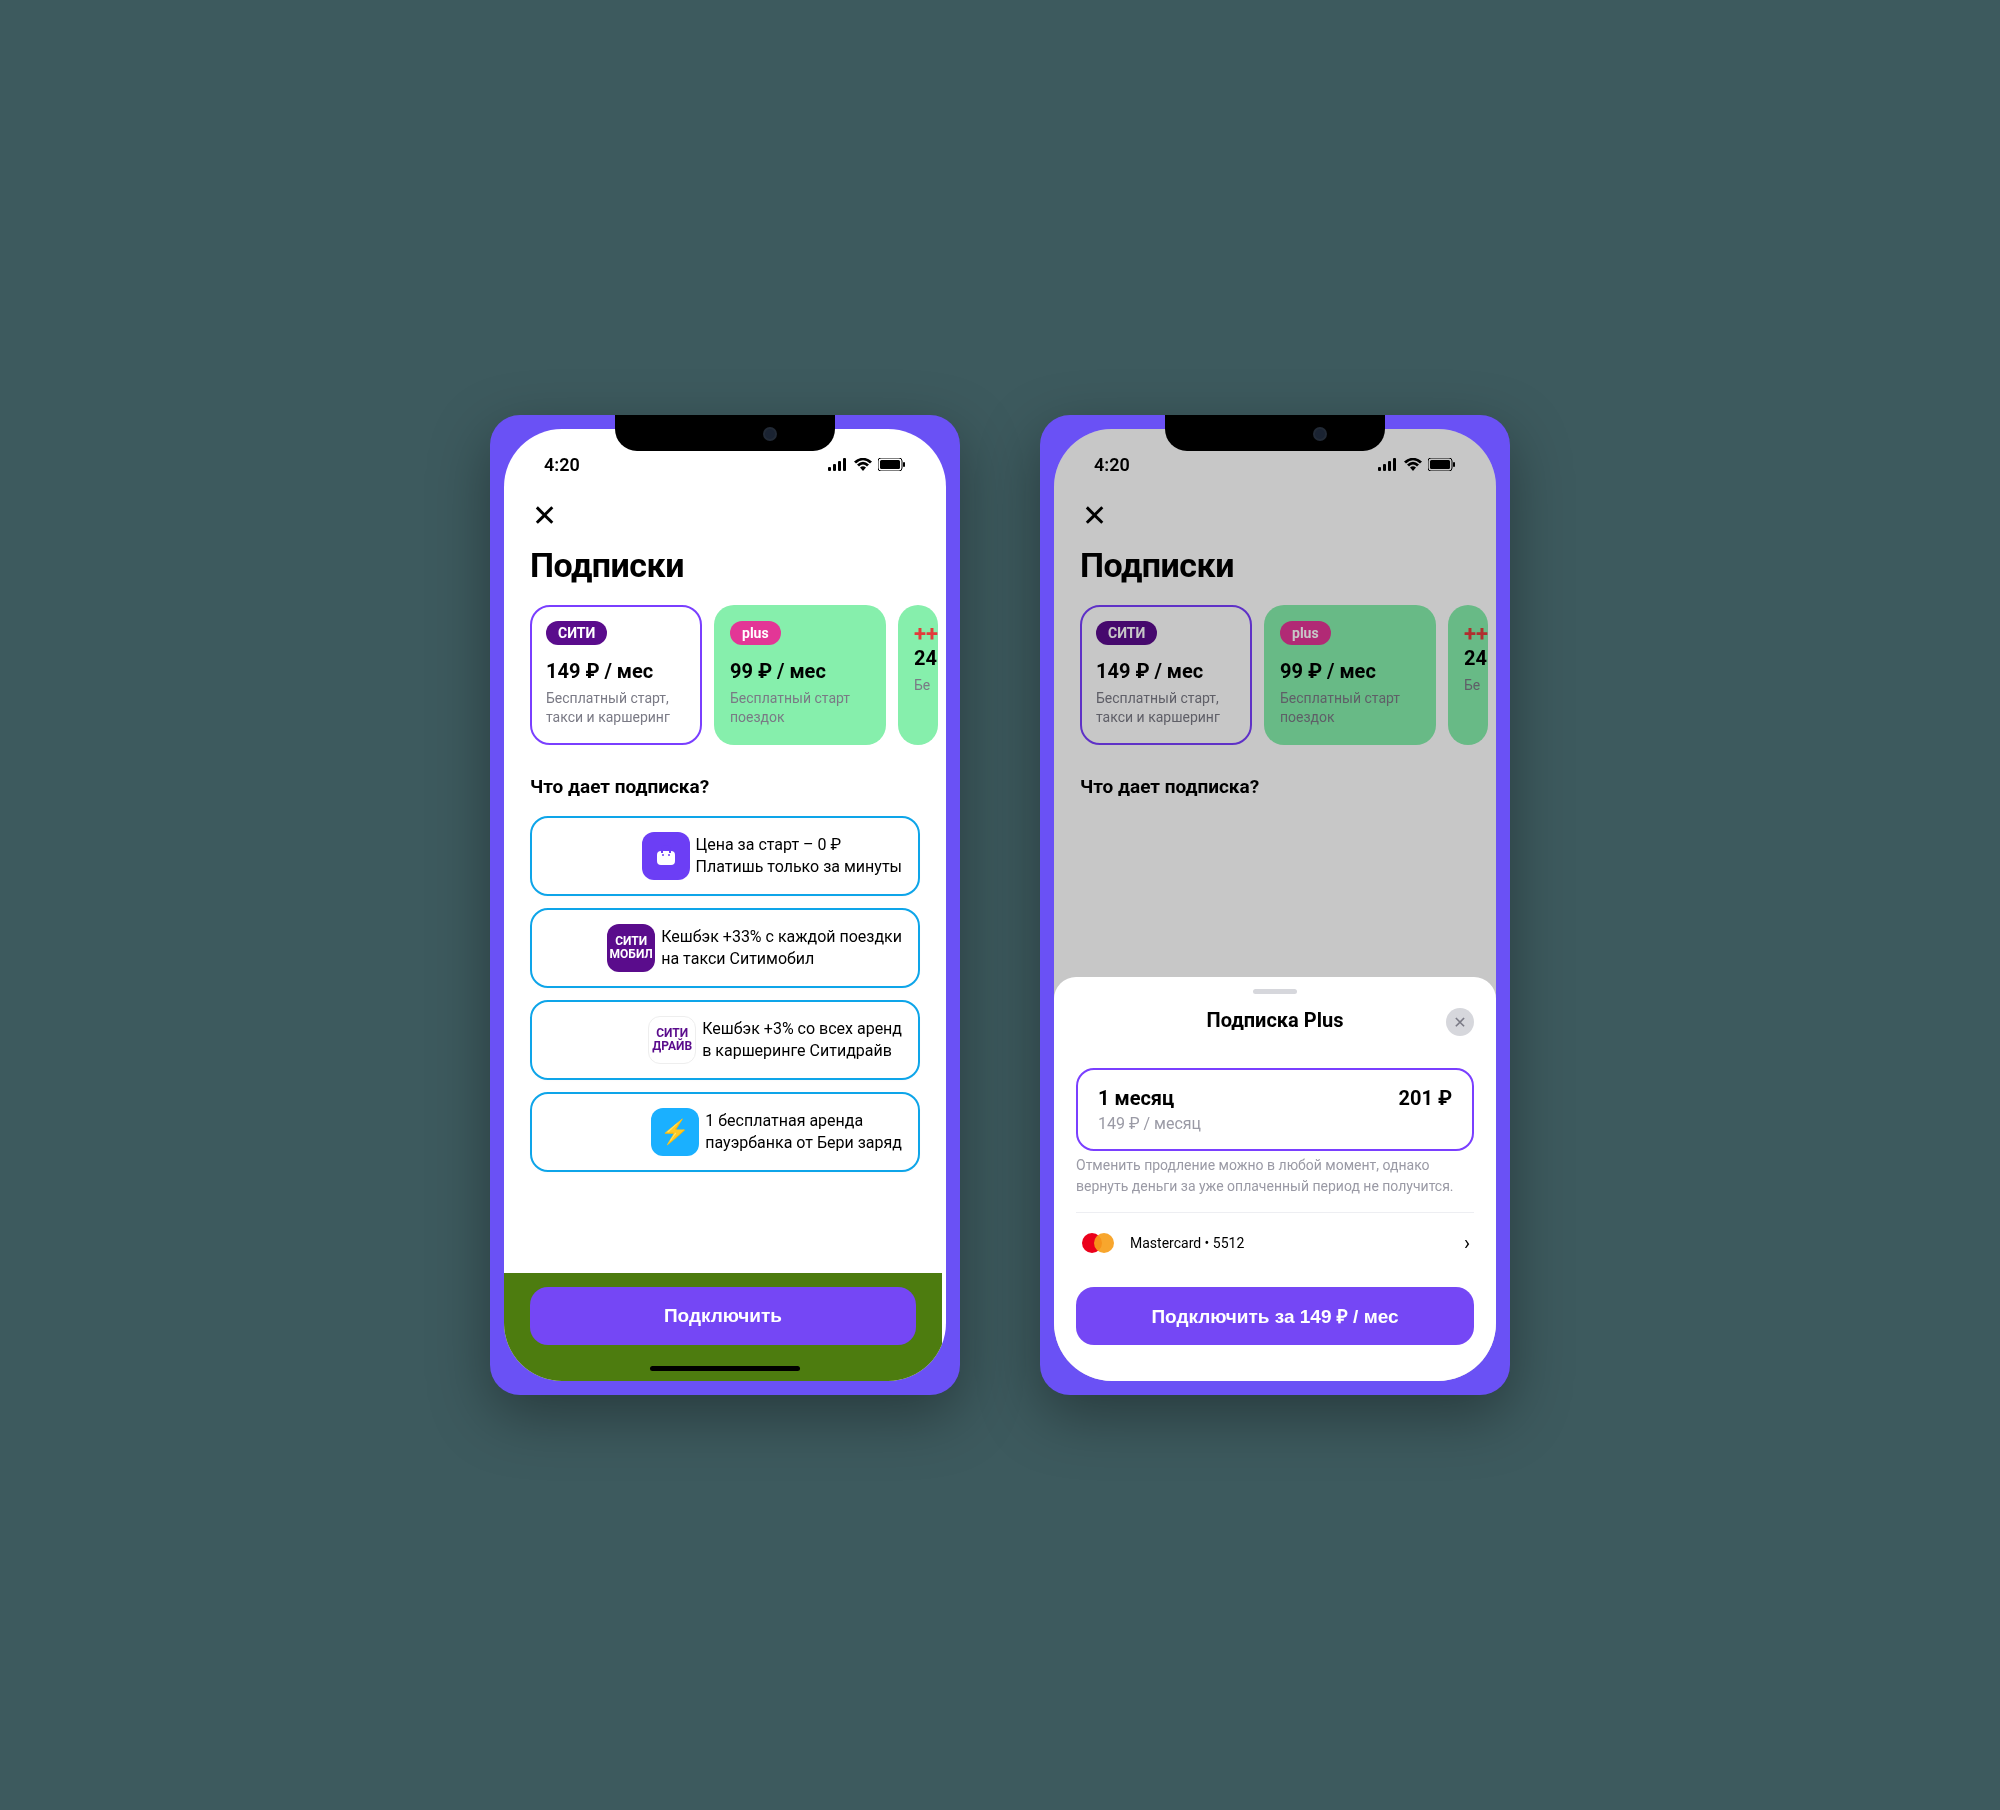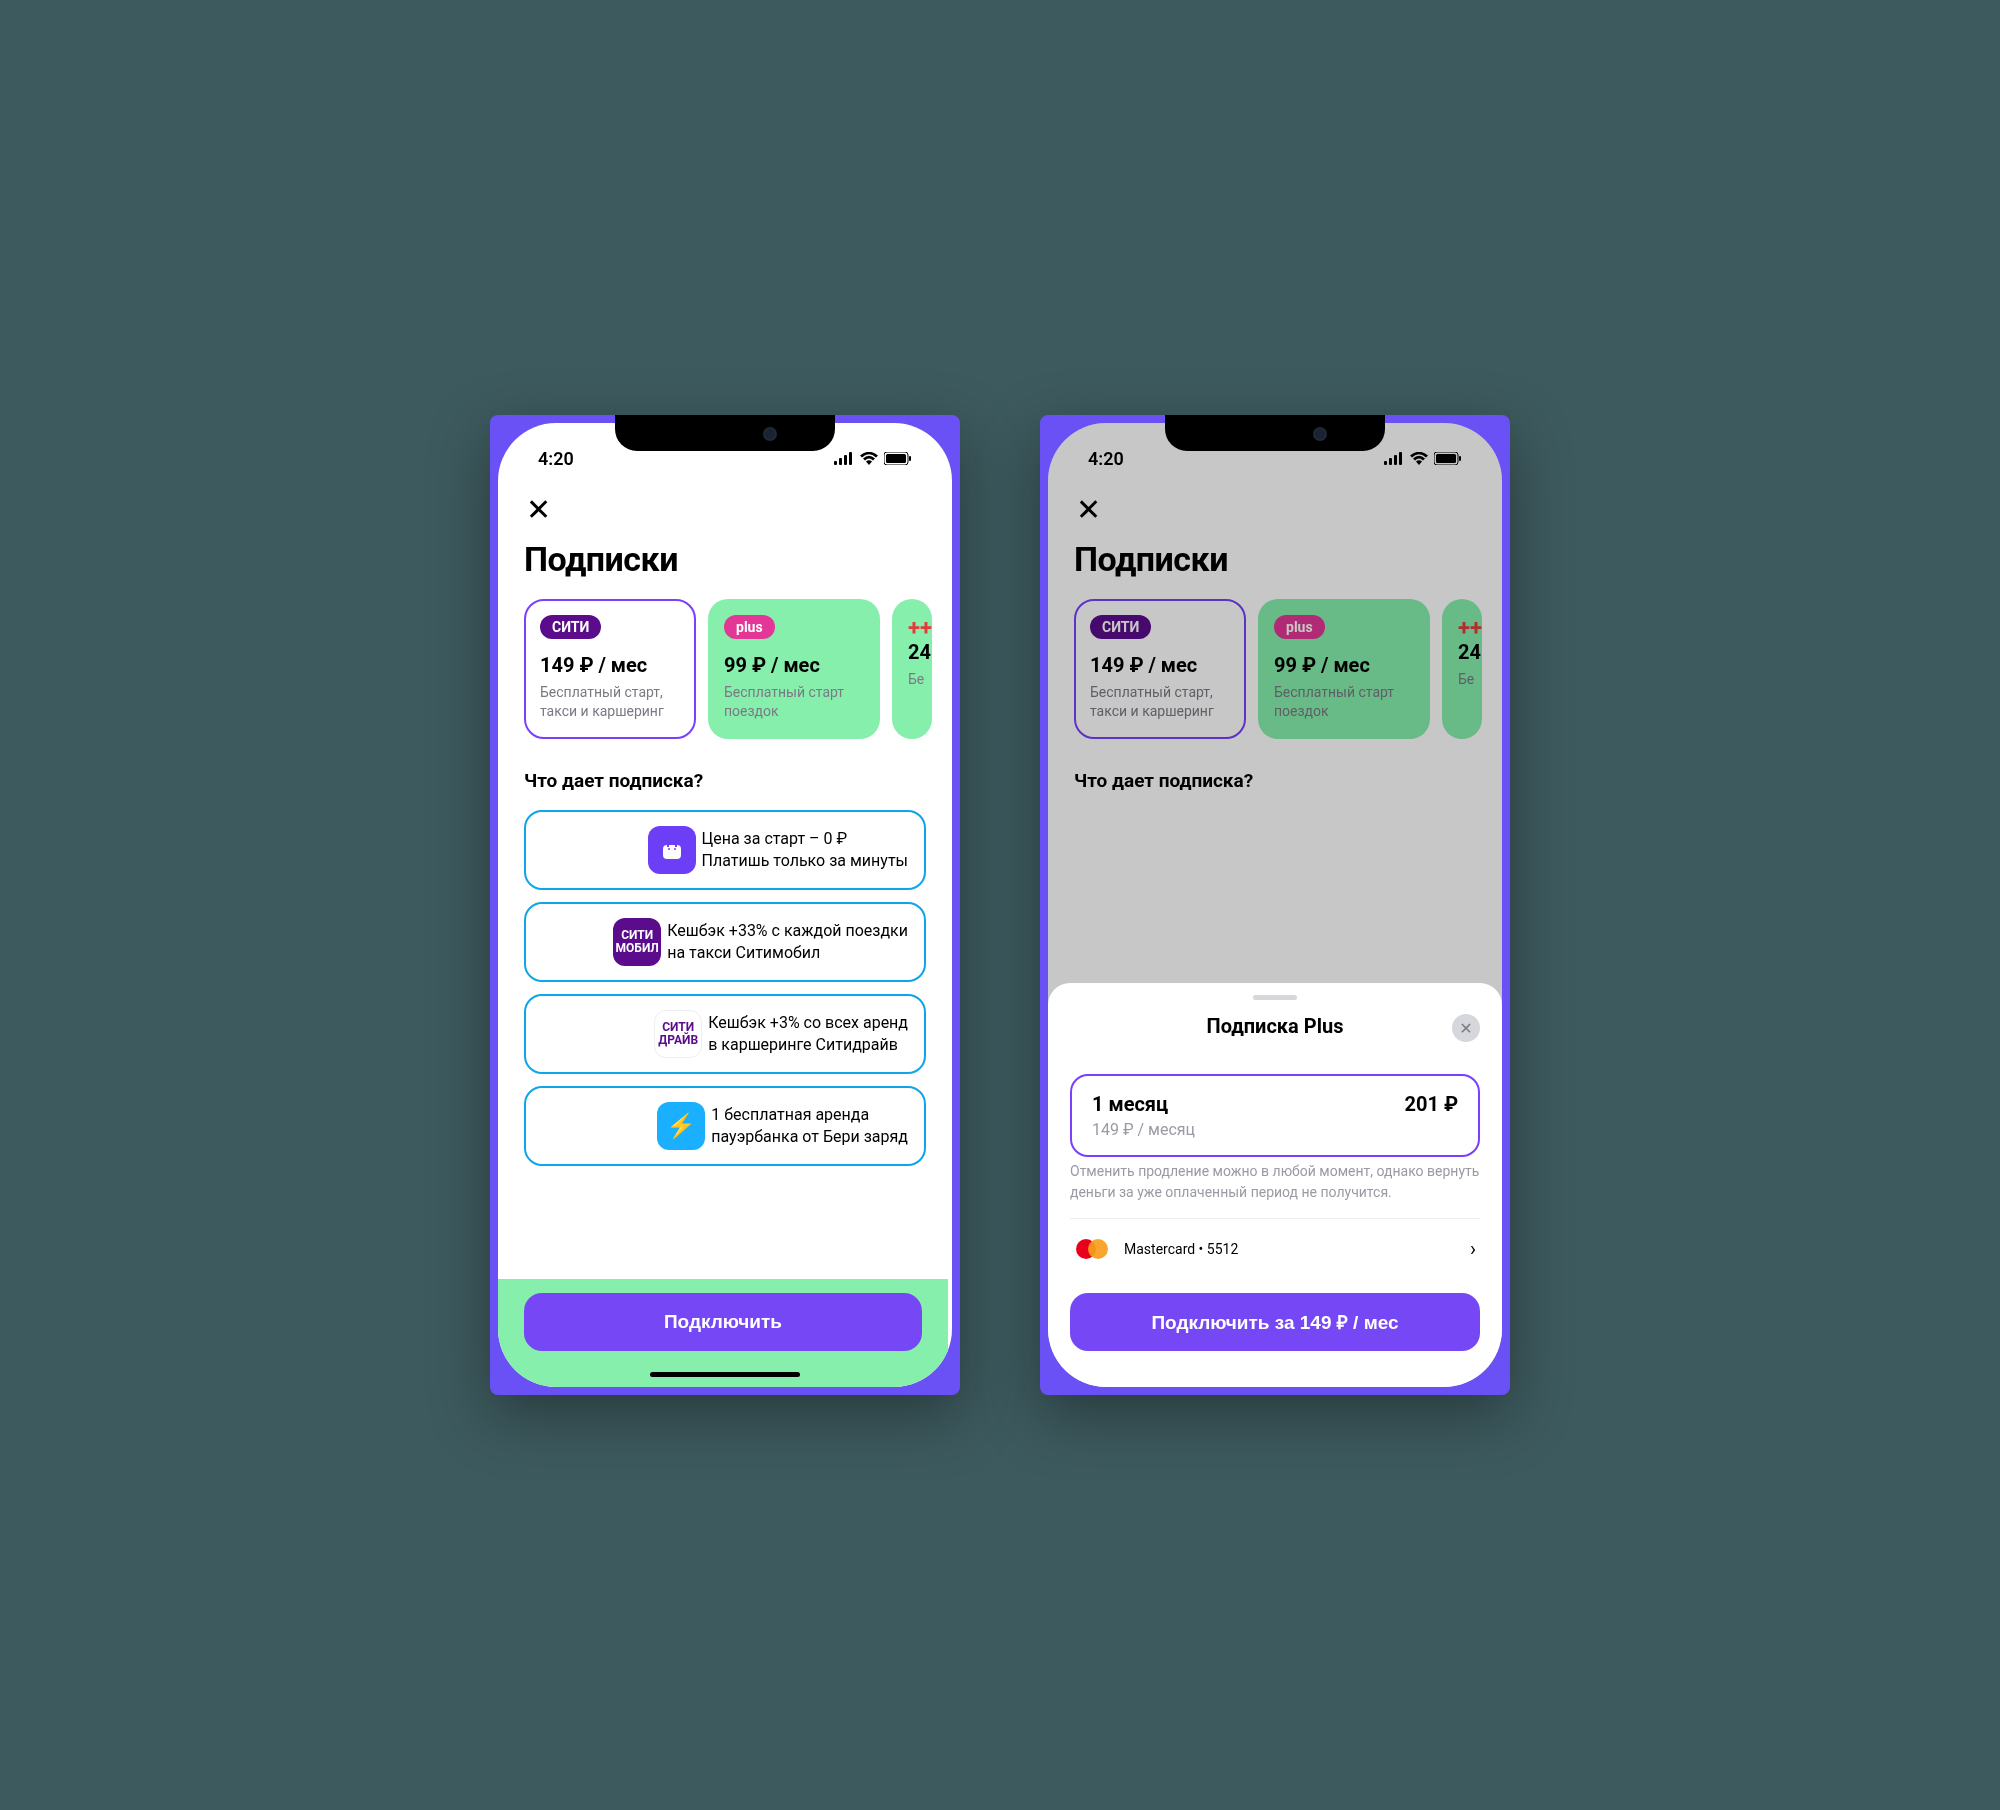--- a/index.html
+++ b/index.html
@@ -10,22 +10,22 @@
     justify-content: center;
     align-items: center;
     gap: 80px;
     padding: 80px 40px;
     min-height: 100vh;
   }
   .phone {
     width: 470px;
     height: 980px;
     background: #6a51f5;
-    border-radius: 8px;
-    padding: 8px;
+    border-radius: 30px;
+    padding: 14px;
     box-shadow: 0 20px 60px rgba(0,0,0,0.35);
     position: relative;
   }
   .phone-inner {
     background: #fff;
     border-radius: 58px;
     width: 100%;
     height: 100%;
     overflow: hidden;
     position: relative;
@@ -157,21 +157,21 @@
   }
   .icon-bag { background: #6c3ef5; }
   .icon-citymobil { background: #5a0c8c; }
   .icon-drive { background: #fff; border: 1px solid #eee; color: #5a0c8c; }
   .icon-bolt { background: #1ab0ff; font-size: 24px; }
   .benefit-text { font-size: 16px; line-height: 1.35; }
   .cta-bar {
     position: absolute;
     bottom: 0; left: 0; right: 4px;
     padding: 14px 26px 36px;
-    background: #86efac;
+    background: #4d7c0f;
   }
   .cta-btn {
     width: 100%;
     height: 58px;
     border-radius: 18px;
     background: #7547f5;
     color: #fff;
     font-size: 19px;
     font-weight: 600;
     border: none;

